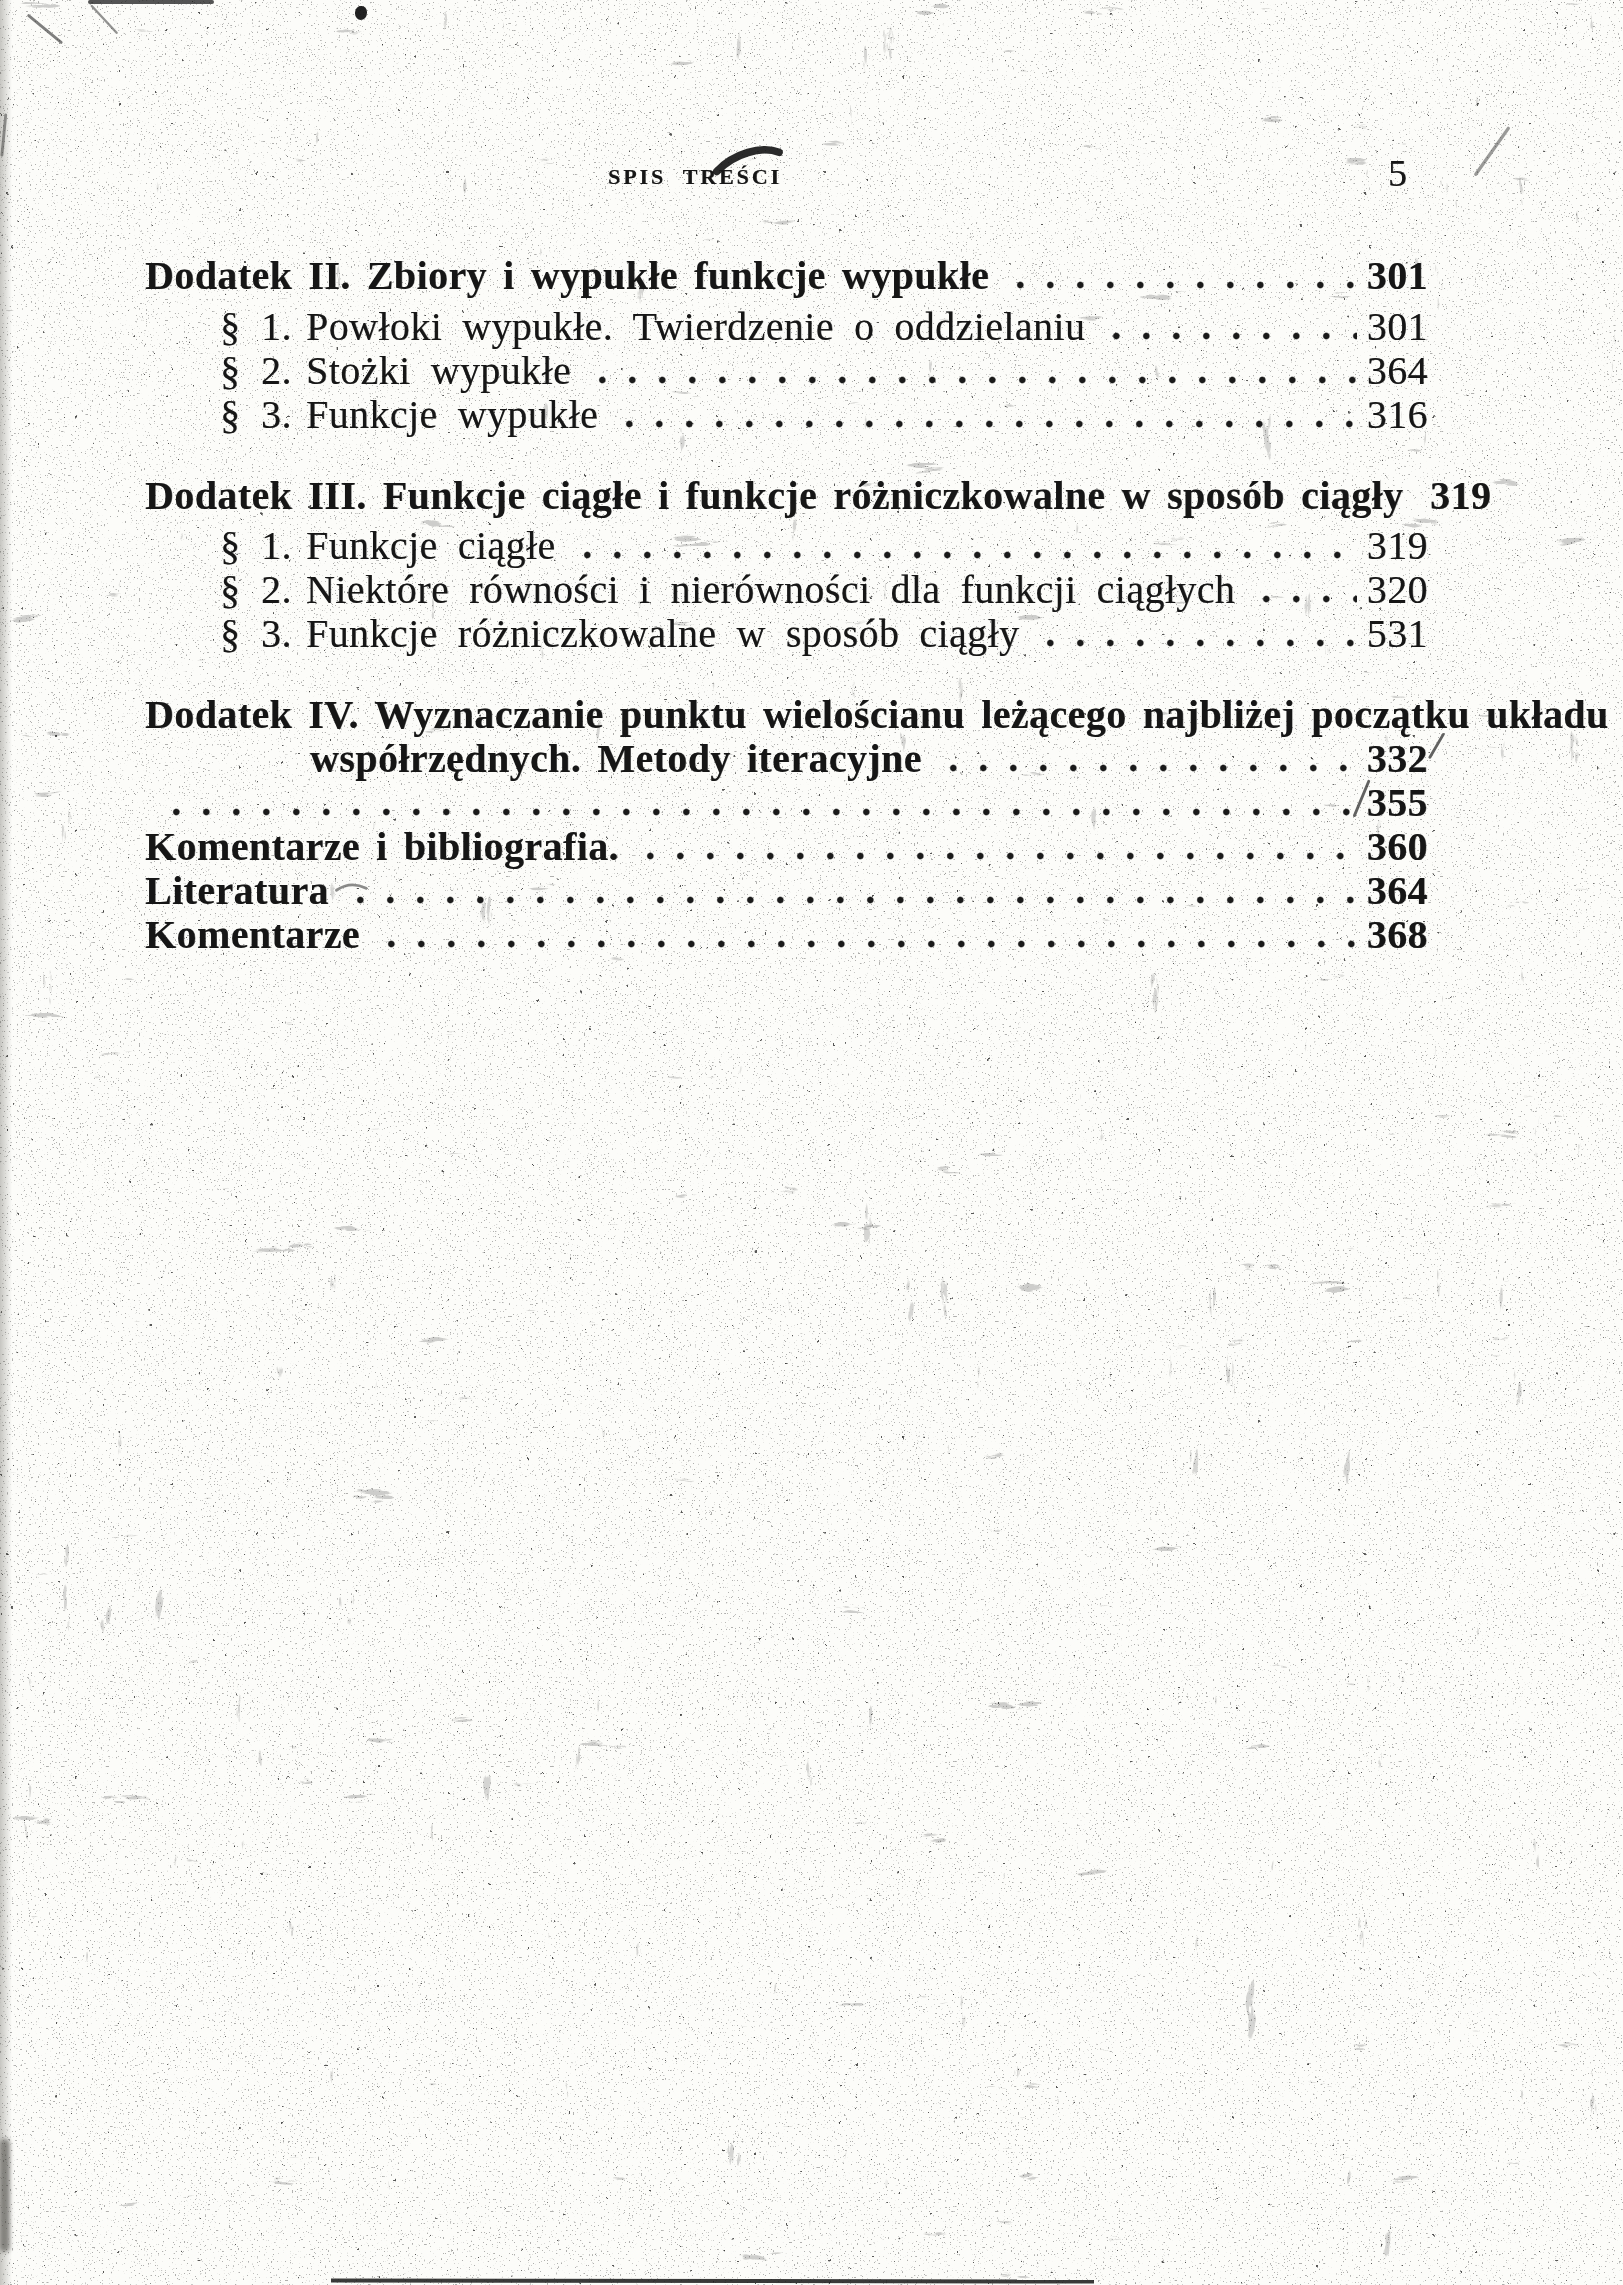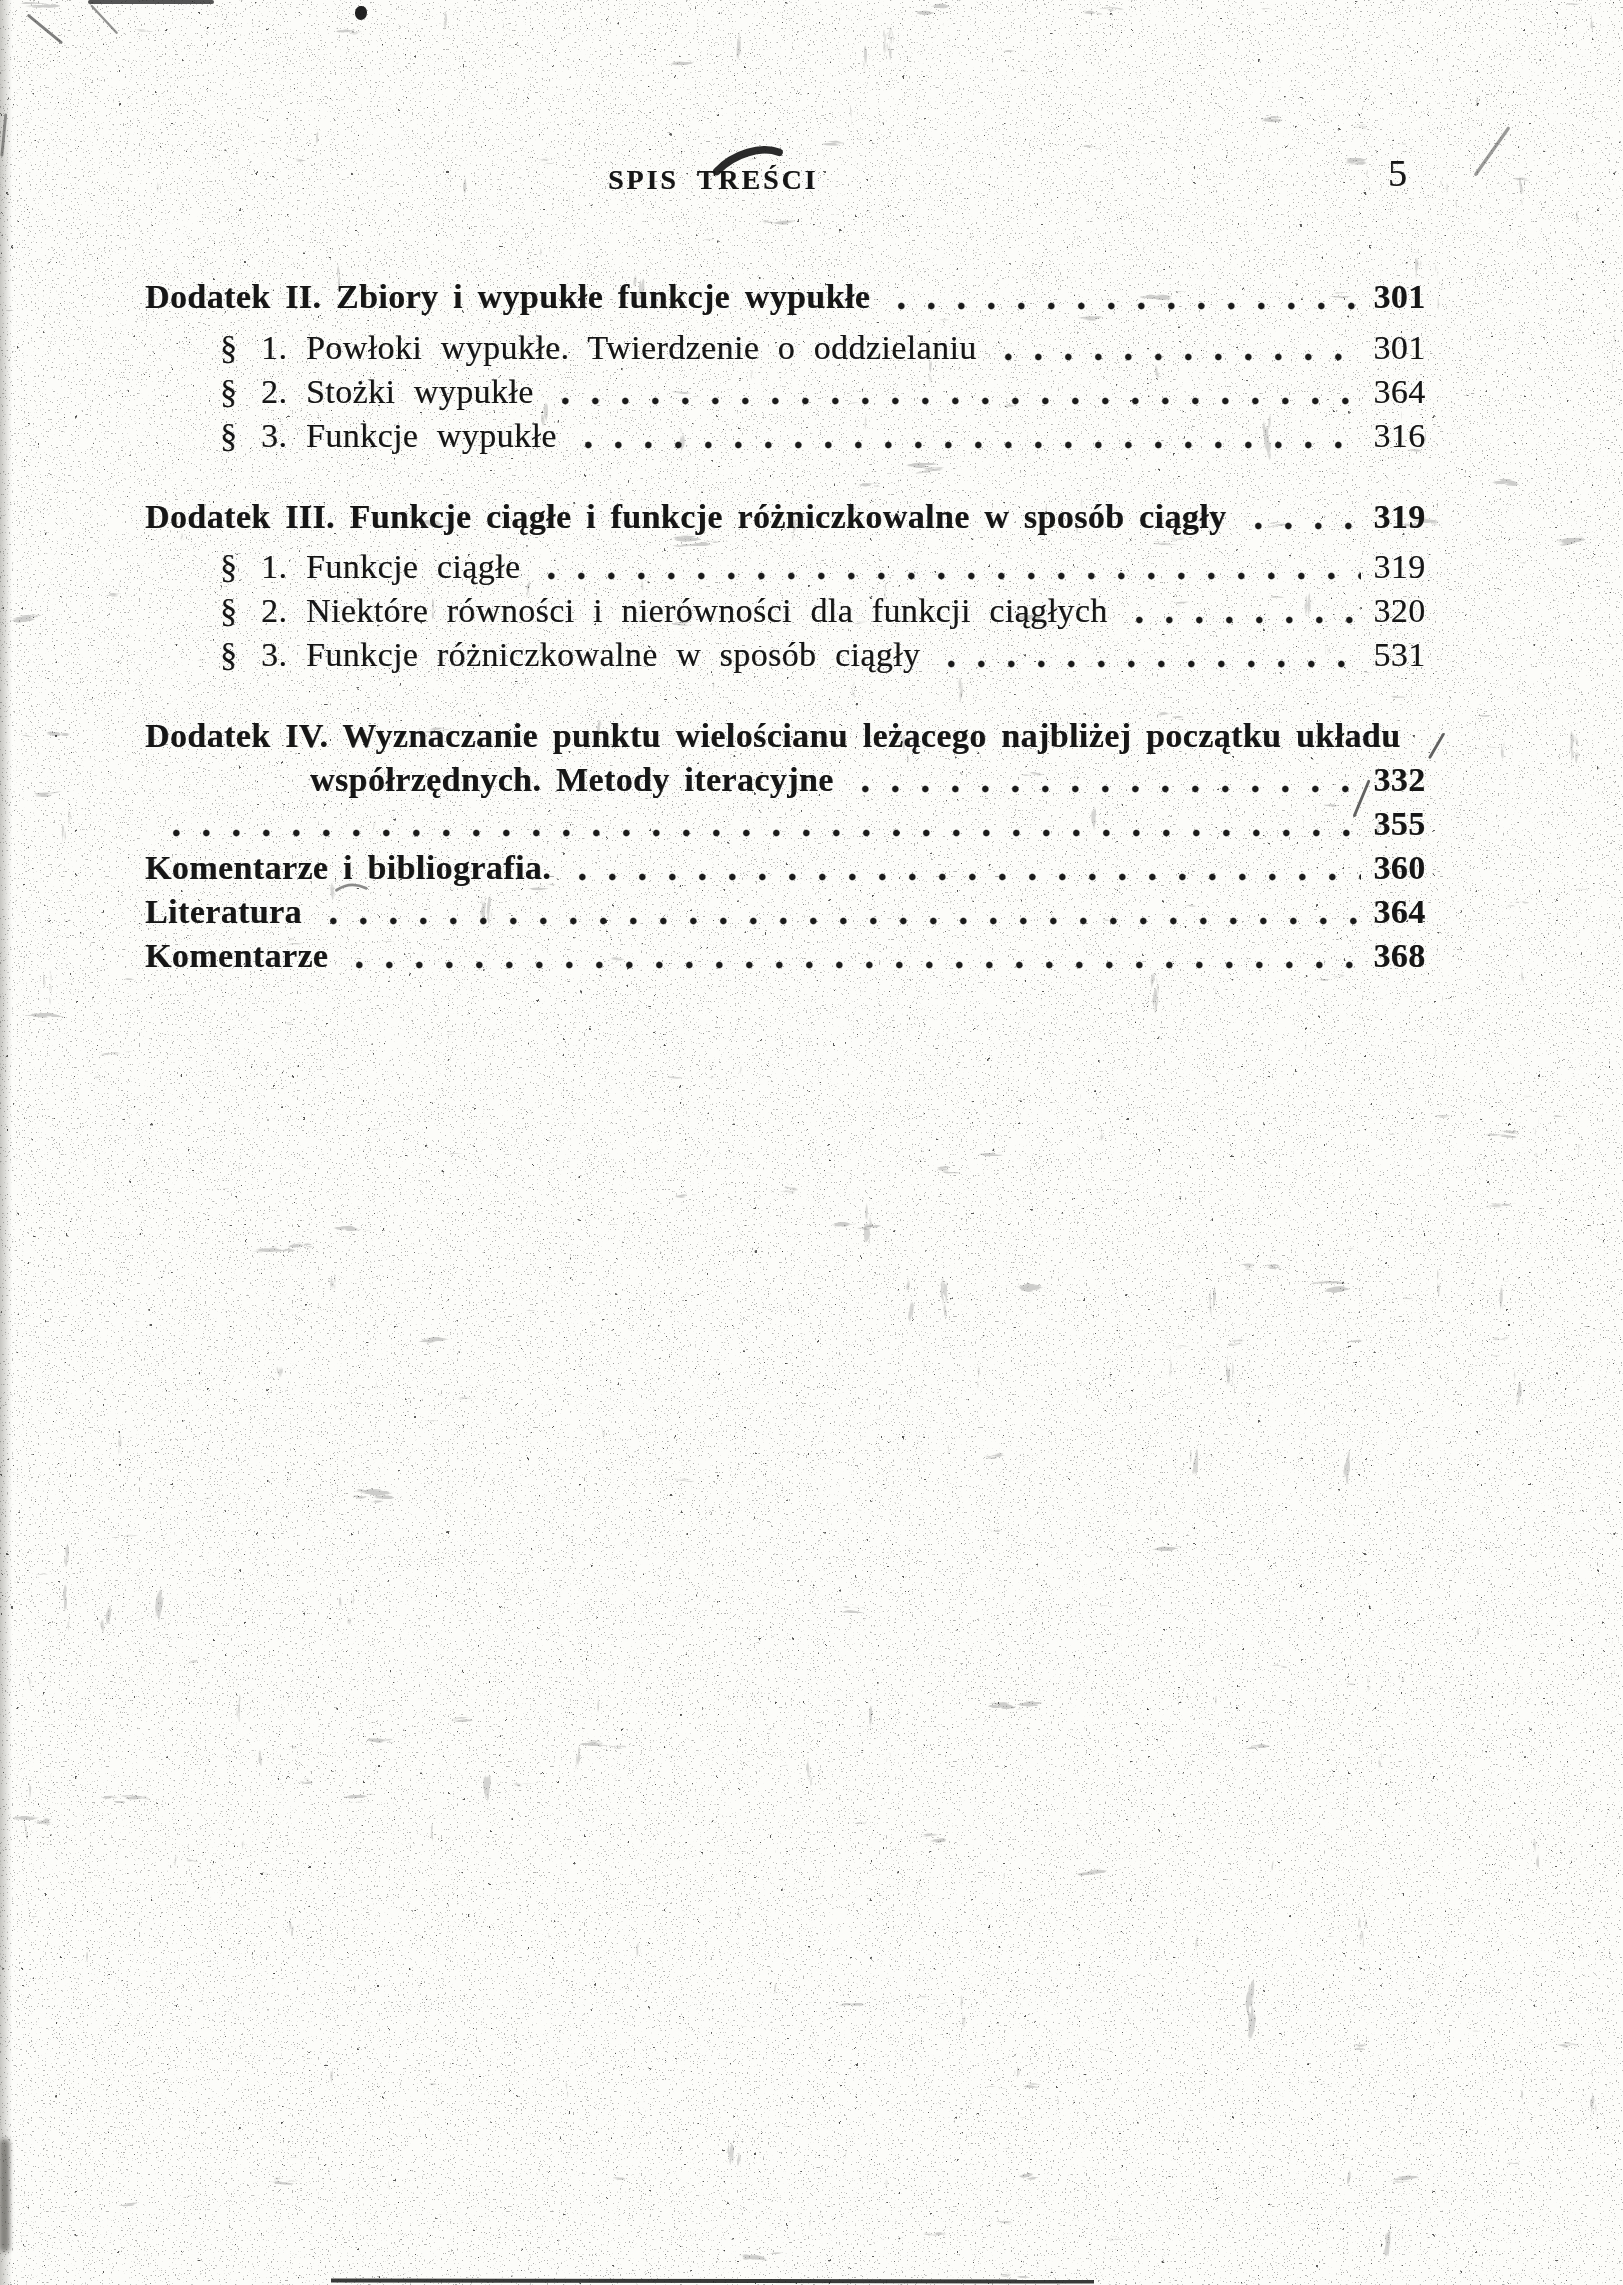--- a/index.html
+++ b/index.html
@@ -35,31 +35,30 @@
     position: absolute; left: 0; top: 2139px; width: 9.6px; height: 113px; z-index: 2;
     background: rgba(45,44,38,0.5); border-radius: 4.8px; filter: blur(1.9px); pointer-events: none;
   }
   .bottom-scan-line {
     position: absolute; left: 331px; top: 2279px; width: 763px; height: 3.8px; z-index: 2;
     background: #181818; opacity: .85; transform: rotate(0.08deg); pointer-events: none;
   }
   
   .page-head-title {
     position: absolute; top: 164px; left: 608px; z-index: 3;
-    font-size: 28px; font-weight: bold; letter-spacing: 2.9px; word-spacing: 8.6px;
+    font-size: 22px; font-weight: bold; letter-spacing: 2.9px; word-spacing: 8.6px;
     text-shadow: 0.4px 0.4px 0.6px rgba(18,18,18,0.5);
   }
   .page-head-num {
     position: absolute; top: 151px; left: 1388px; z-index: 3;
     font-size: 38px; text-shadow: 0.4px 0.4px 0.6px rgba(18,18,18,0.5);
   }
   .toc {
     position: absolute; left: 145px; top: 254px; width: 1283px; z-index: 3;
-    font-size: 34px;
-    margin-top: 21px;
+    font-size: 40px;
   }
   .row {
     display: flex; align-items: baseline;
     height: 44px; line-height: 44px;
     white-space: nowrap; letter-spacing: 0.4px;
     text-shadow: 0.4px 0.4px 0.6px rgba(18,18,18,0.5);
   }
   .row.heading { font-weight: bold; word-spacing: 5.7px; }
   .row.sub { word-spacing: 9.6px; padding-left: 75px; }
   .row .mark { flex: 0 0 41px; }

